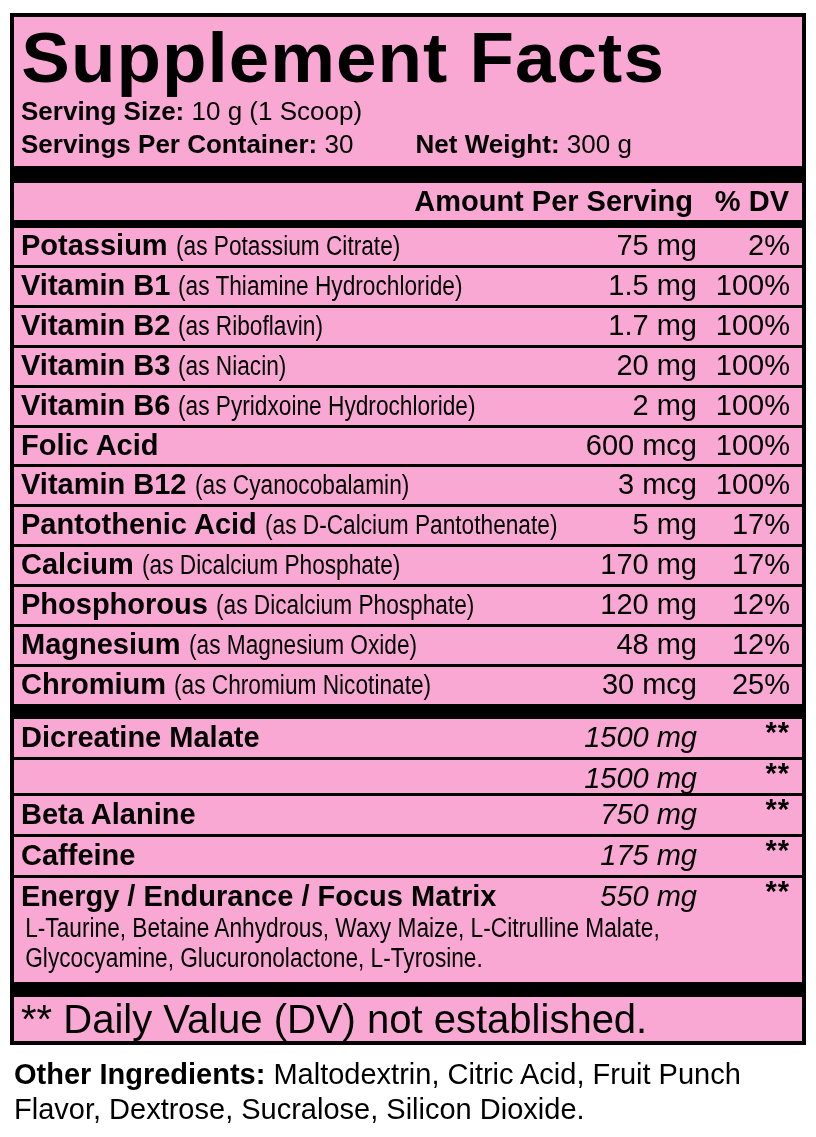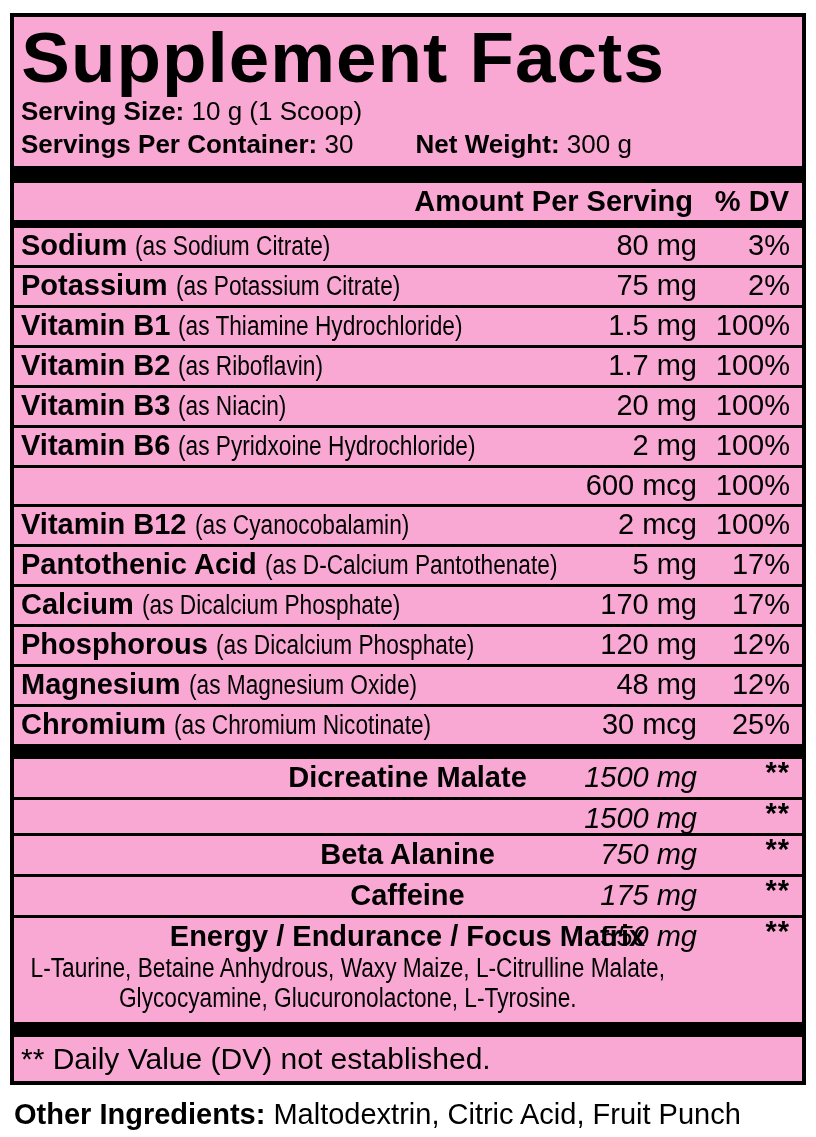--- a/index.html
+++ b/index.html
@@ -77,38 +77,38 @@
     font-weight: normal;
     white-space: nowrap;
   }
   .row .dv {
     position: absolute;
     right: 12px;
     top: 3px;
     font-weight: normal;
     white-space: nowrap;
   }
-  .blend-rows .row { padding-top: 4px; padding-bottom: 5px; text-align: center; }
+  .blend-rows .row { padding-top: 4px; padding-bottom: 5px; }
   .blend-rows .dv { font-weight: bold; top: -1px; letter-spacing: 1px; }
   .blend-rows .amt { top: 4px; font-style: italic; }
 
   .sub-line {
     font-size: 27px;
     line-height: 30px;
     font-weight: normal;
     padding-left: 5px;
     display: block;
     transform: scaleX(0.84);
     transform-origin: 0 50%;
     white-space: nowrap;
   }
   .sub-block { padding-top: 2px; padding-bottom: 4px; }
 
   .footnote {
-    font-size: 30px;
+    font-size: 40px;
     line-height: 34px;
     padding: 5px 8px 5px 7px;
     font-weight: normal;
   }
 
   .other-ingredients {
     margin: 12px 10px 0 14px;
     font-size: 29px;
     line-height: 35px;
     max-width: 762px;
@@ -138,26 +138,20 @@
 
   <div class="hdr-row">
     <span class="hdr-amount">Amount Per Serving</span>
     <span class="hdr-dv">% DV</span>
   </div>
 
   <div class="bar bar-medium"></div>
 
   <div class="nutrient-rows">
     <div class="row">
-      <span class="name">Sodium</span>
-      <span class="desc">(as Sodium Citrate)</span>
-      <span class="amt">80 mg</span>
-      <span class="dv">3%</span>
-    </div>
-    <div class="row">
       <span class="name">Potassium</span>
       <span class="desc">(as Potassium Citrate)</span>
       <span class="amt">75 mg</span>
       <span class="dv">2%</span>
     </div>
     <div class="row">
       <span class="name">Vitamin B1</span>
       <span class="desc">(as Thiamine Hydrochloride)</span>
       <span class="amt">1.5 mg</span>
       <span class="dv">100%</span>
@@ -174,28 +168,29 @@
       <span class="amt">20 mg</span>
       <span class="dv">100%</span>
     </div>
     <div class="row">
       <span class="name">Vitamin B6</span>
       <span class="desc">(as Pyridxoine Hydrochloride)</span>
       <span class="amt">2 mg</span>
       <span class="dv">100%</span>
     </div>
     <div class="row">
+      <span class="name">Folic Acid</span>
       <span class="desc"></span>
       <span class="amt">600 mcg</span>
       <span class="dv">100%</span>
     </div>
     <div class="row">
       <span class="name">Vitamin B12</span>
       <span class="desc">(as Cyanocobalamin)</span>
-      <span class="amt">2 mcg</span>
+      <span class="amt">3 mcg</span>
       <span class="dv">100%</span>
     </div>
     <div class="row">
       <span class="name">Pantothenic Acid</span>
       <span class="desc">(as D-Calcium Pantothenate)</span>
       <span class="amt">5 mg</span>
       <span class="dv">17%</span>
     </div>
     <div class="row">
       <span class="name">Calcium</span>

